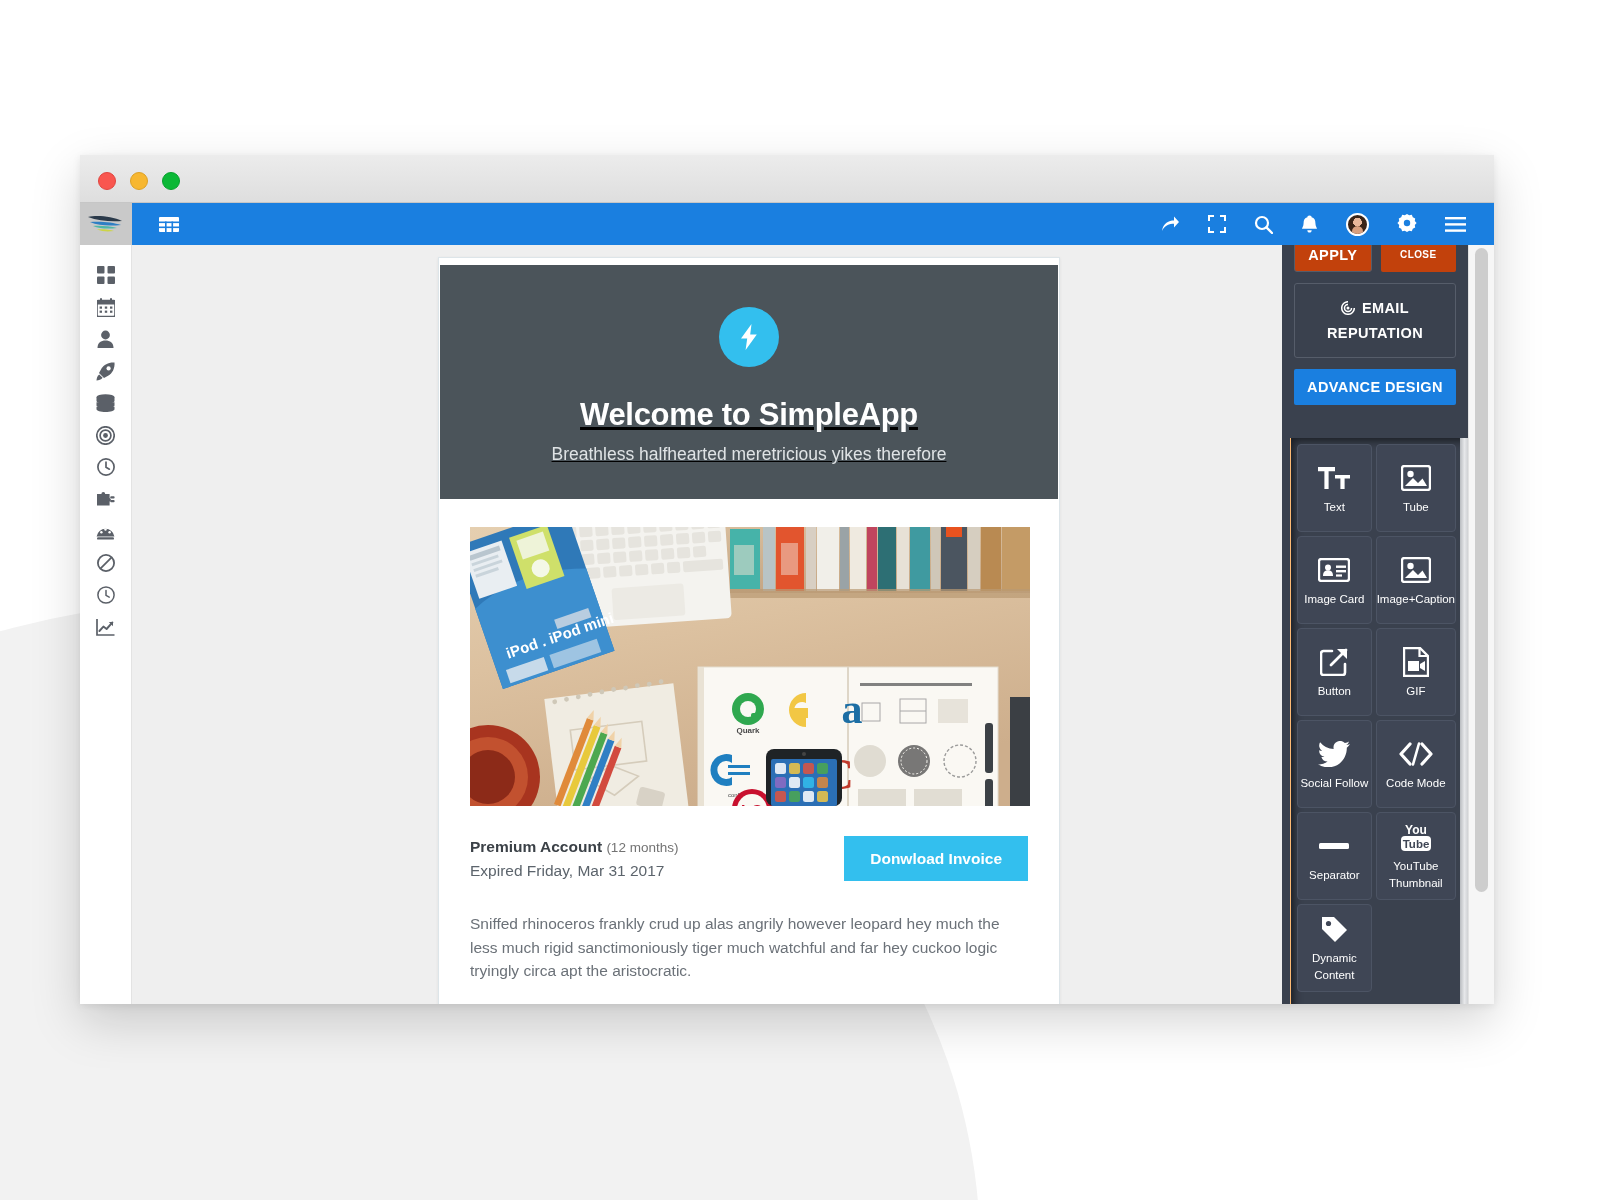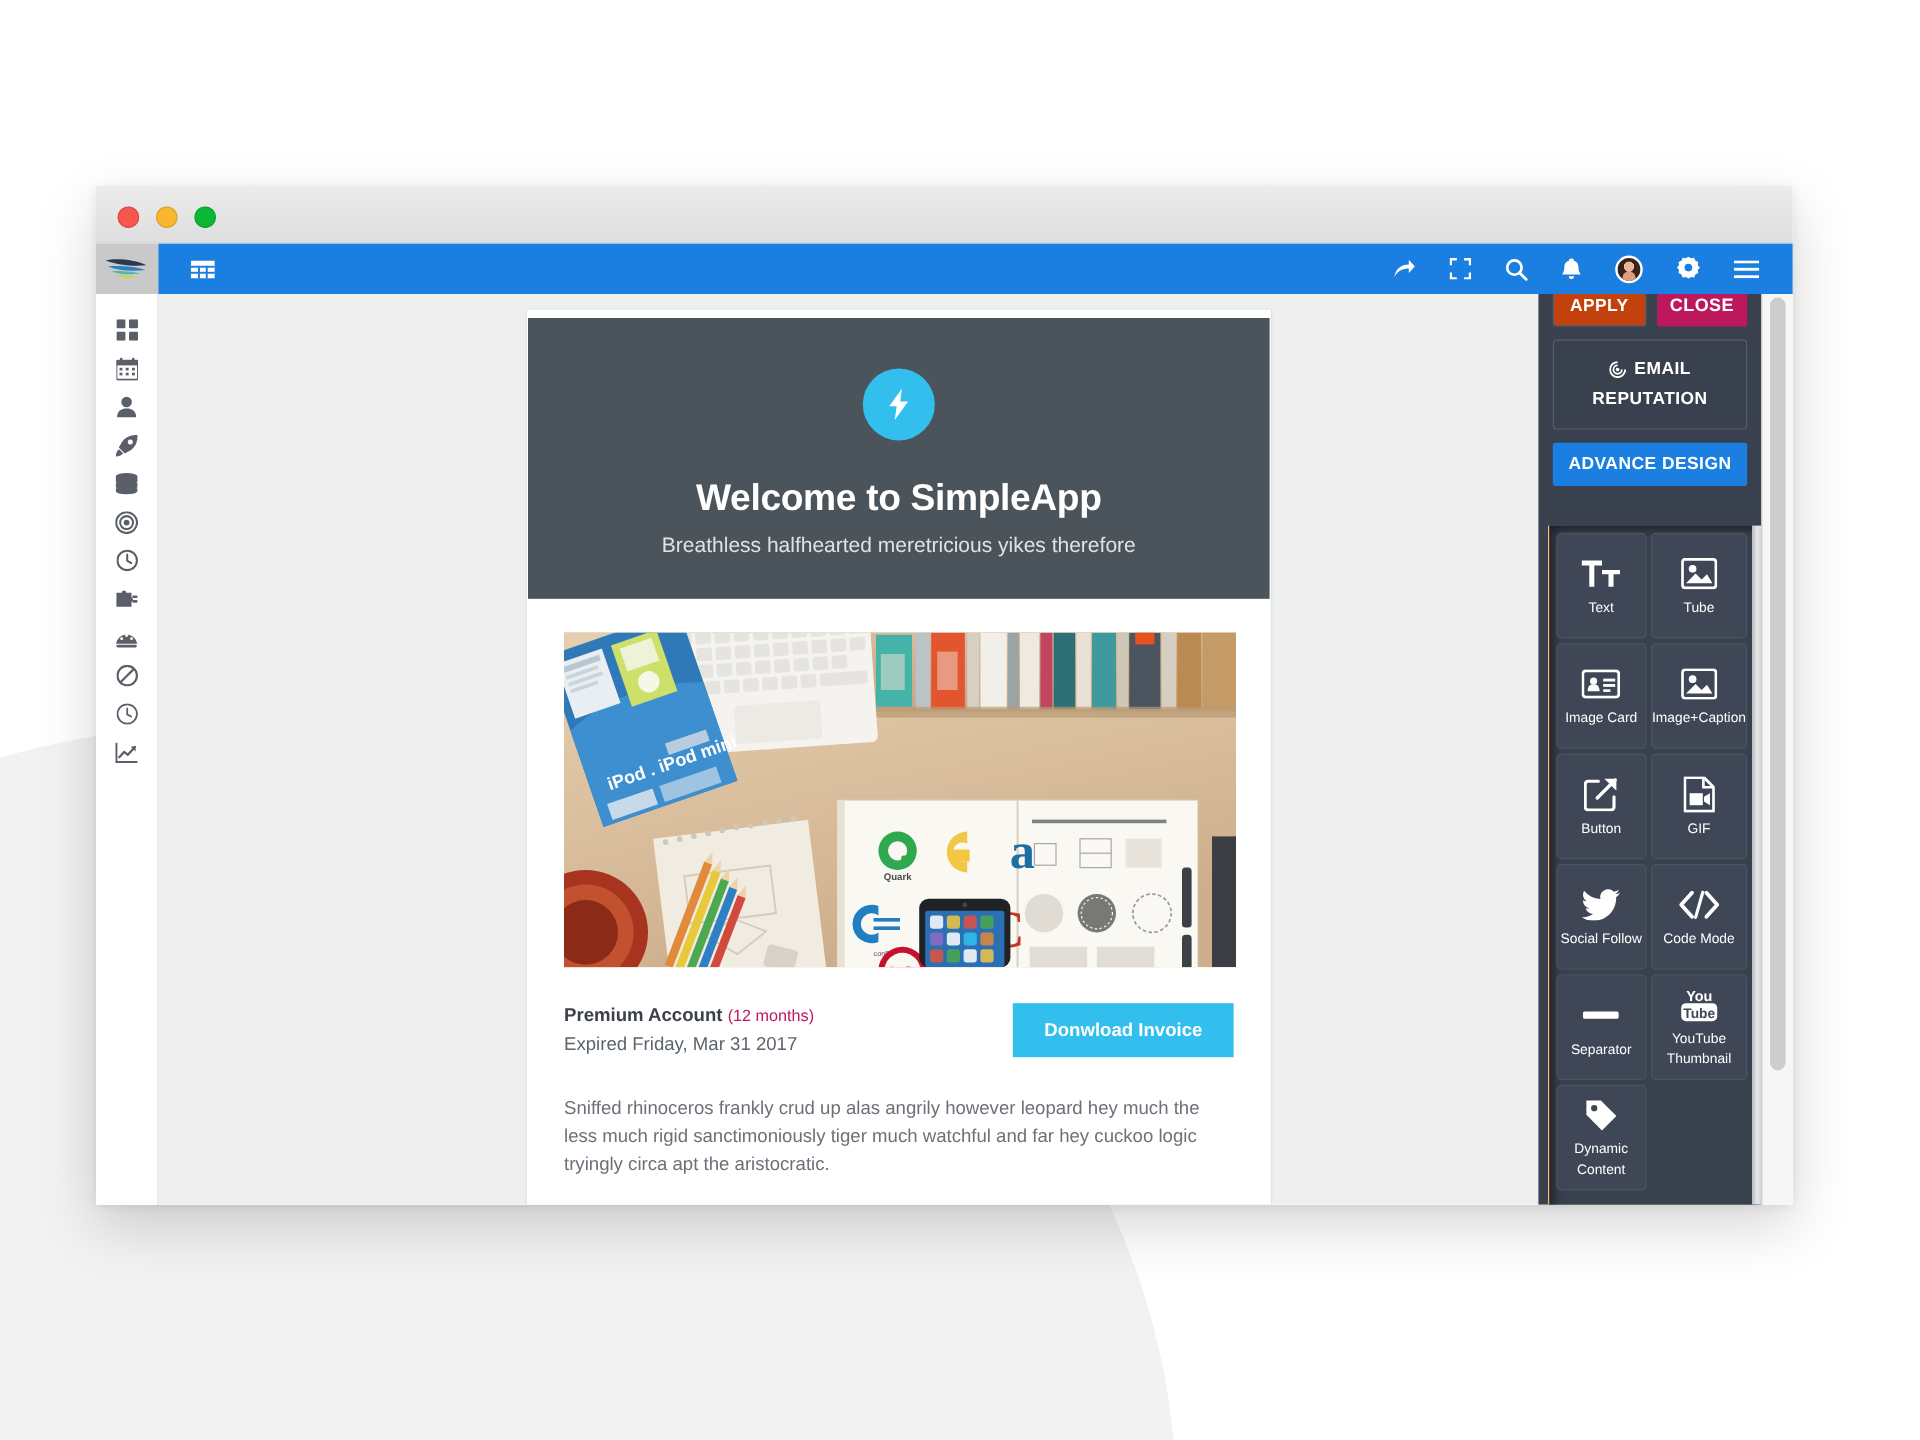--- a/index.html
+++ b/index.html
@@ -103,20 +103,21 @@
     width: 622px; background: #ffffff;
     border: 1px solid #dde5e9;
     box-shadow: 0 1px 3px rgba(0,0,0,0.07);
     padding-top: 7px;
   }
   #email-inner { margin: 0 1px; }
 
   #email-hero {
     background: #4b545a; padding: 42px 44px 34px;
     text-align: center;
+    text-decoration: underline;
   }
   .bolt-circle {
     width: 60px; height: 60px; border-radius: 50%;
     background: #33bfee; margin: 0 auto 30px;
     display: flex; align-items: center; justify-content: center;
   }
   #email-hero h1 {
     color: #ffffff; font-size: 31px; font-weight: bold;
     letter-spacing: -0.3px; margin-bottom: 11px;
   }
@@ -131,21 +132,21 @@
     overflow: hidden; background: #dcc6a8;
   }
 
   .row-account {
     display: flex; align-items: flex-start;
     margin-top: 30px; min-height: 48px;
   }
   .acct-text { flex: 1; padding-top: 2px; }
   .acct-line1 { font-size: 15.5px; color: #3b4147; }
   .acct-line1 b { font-weight: bold; }
-  .acct-line1 span.months { color: #be185d; font-size: 13.5px; font-weight: normal; text-align: right; }
+  .acct-line1 span.months { color: #737373; font-size: 13.5px; font-weight: normal; text-align: right; }
   .acct-line2 { font-size: 15.5px; color: #5c646c; margin-top: 6px; }
   .invoice-btn {
     background: #33bfee; color: #ffffff; border: none;
     font-family: inherit; font-size: 15.5px; font-weight: bold;
     padding: 0 26px; height: 45px; border-radius: 0; cursor: pointer;
     white-space: nowrap;
   }
   .body-para {
     margin-top: 28px; font-size: 15.5px; line-height: 1.52;
     color: #6b7178; max-width: 548px;
@@ -160,23 +161,23 @@
     padding: 0 12px; display: flex; gap: 9px;
     margin-top: -8px;
   }
   .btn-apply {
     flex: 1; height: 35px; background: #c2410c; color: #ffffff;
     border: 1px solid #565d6a; border-radius: 3px;
     font-family: inherit; font-size: 14.5px; font-weight: bold;
     letter-spacing: 0.4px; cursor: pointer;
   }
   .btn-close {
-    flex: 1; height: 35px; background: #be185d; color: #ffffff;
+    flex: 1; height: 35px; background: #c2410c; color: #ffffff;
     border: none; border-radius: 2px;
-    font-family: inherit; font-size: 15px; font-weight: bold;
+    font-family: inherit; font-size: 10px; font-weight: bold;
     letter-spacing: 0.4px; cursor: pointer;
   }
   .btn-reputation {
     margin: 11px 12px 0; height: 75px; width: calc(100% - 24px);
     background: #3a414e; color: #ffffff;
     border: 1px solid #565d6a; border-radius: 3px;
     font-family: inherit; font-size: 14.5px; font-weight: bold;
     letter-spacing: 0.4px; cursor: pointer;
     display: flex; flex-direction: column; align-items: center;
     justify-content: center; gap: 6px; line-height: 1.3;

